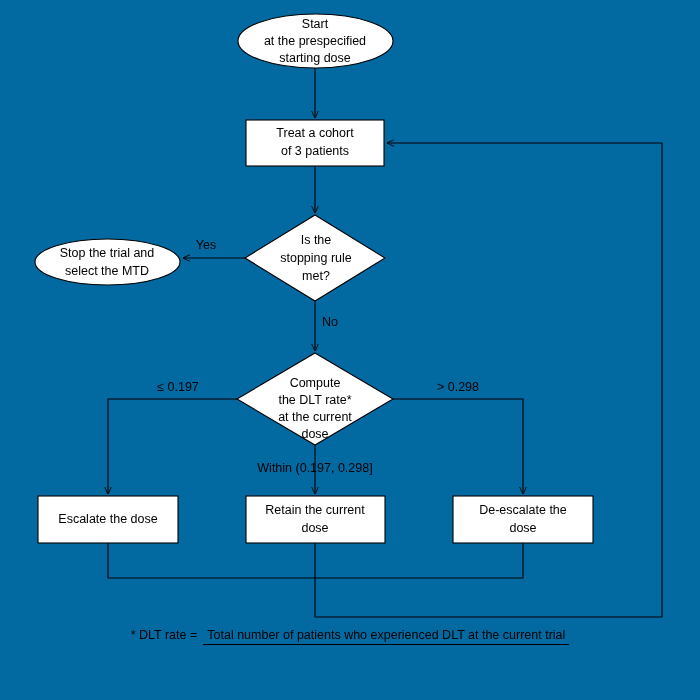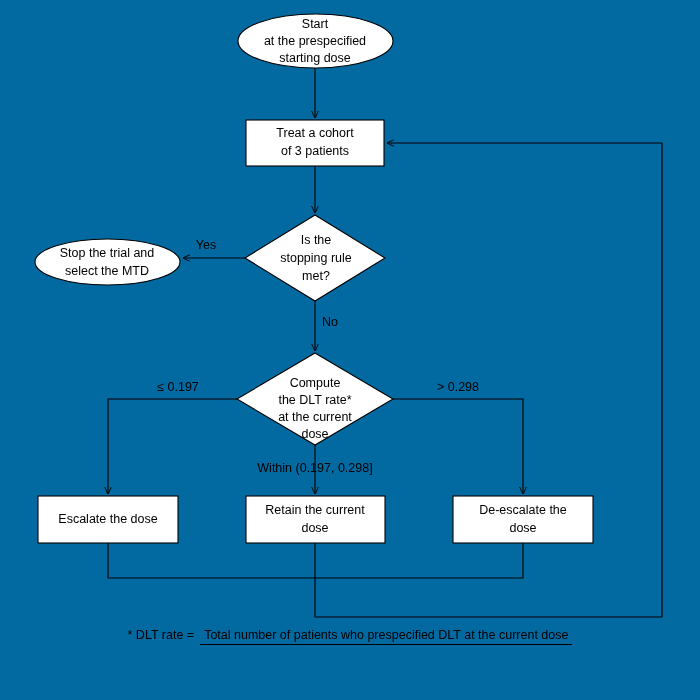--- a/index.html
+++ b/index.html
@@ -173,19 +173,19 @@
 
     <text class="edge-label" x="458" y="391" text-anchor="middle">&gt; 0.298</text>
 
     <text class="edge-label" x="315" y="472" text-anchor="middle">Within (0.197, 0.298]</text>
   </svg>
 
   <div class="formula-wrap">
     <div class="formula-row">
       <span class="formula-lhs">* DLT rate =</span>
       <span class="fraction">
-        <span class="frac-num">Total number of patients who prespecified DLT at the current dose</span>
+        <span class="frac-num">Total number of patients who experienced DLT at the current trial</span>
         <span class="frac-bar"></span>
       </span>
     </div>
   </div>
 
 </div>
 
 </body></html>

